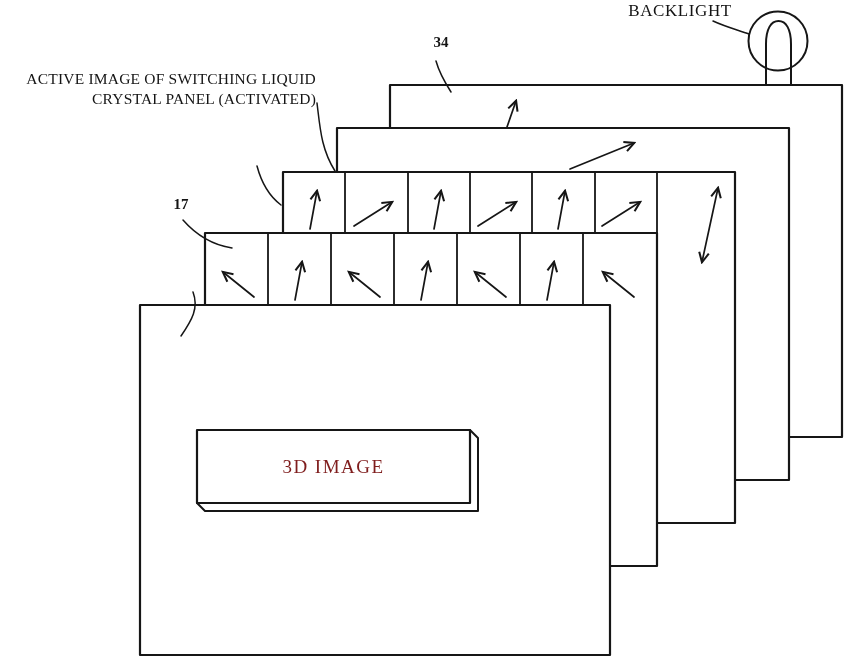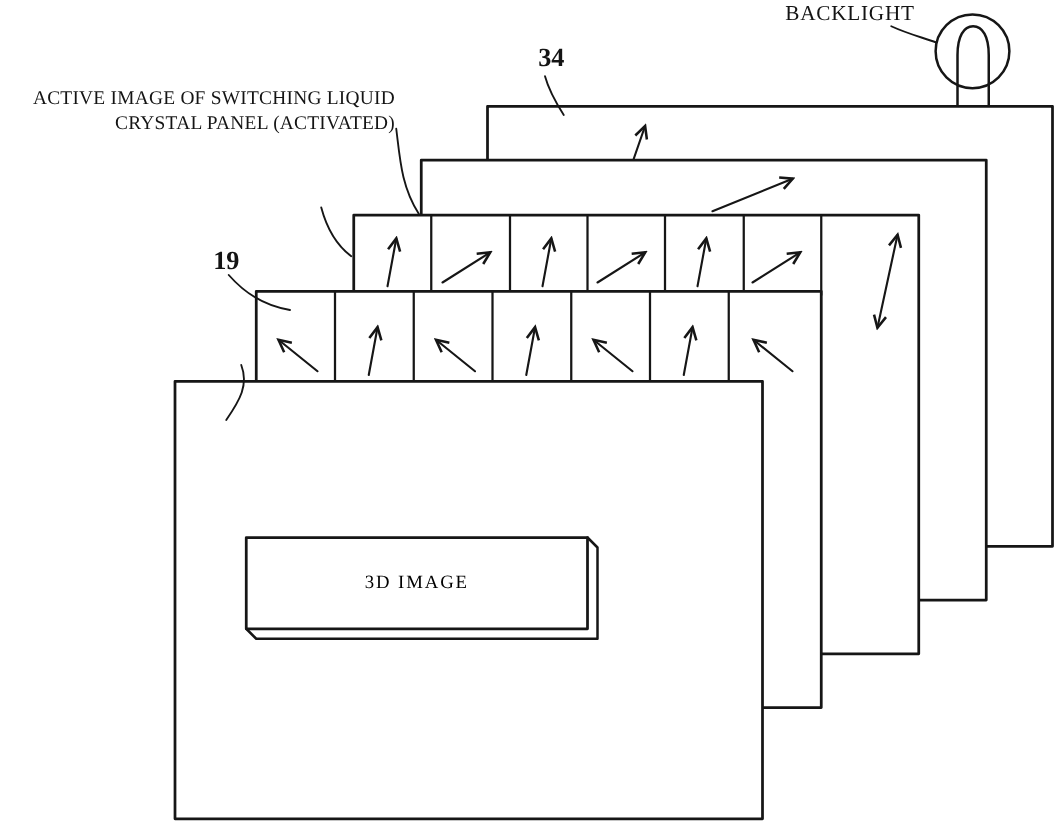--- a/index.html
+++ b/index.html
@@ -19,31 +19,31 @@
     line-height: 19.5px;
     letter-spacing: 0.2px;
     white-space: pre-line;
     color: #141414;
   }
   .label.right  { text-align: right; }
   .label.center { text-align: center; }
   .label.backlight { font-size: 17px; letter-spacing: 0.6px; }
   .ref {
     position: absolute;
-    font-size: 21px;
+    font-size: 15px;
     font-weight: bold;
     text-align: center;
     color: #141414;
   }
   .image-box-label {
     position: absolute;
     display: flex; align-items: center; justify-content: center;
-    font-size: 15px;
+    font-size: 19px;
     letter-spacing: 1.5px;
-    color: #000000;
+    color: #7f1d1d;
   }
 </style>
 </head>
 <body>
 
 <div class="stage">
 
   <svg class="drawing" width="845" height="663" viewBox="0 0 845 663" xmlns="http://www.w3.org/2000/svg">
     <defs>
       <marker id="ah" viewBox="0 0 10 10" refX="8.2" refY="5" markerWidth="8" markerHeight="8" orient="auto-start-reverse">
@@ -121,18 +121,18 @@
   </svg>
 
   <div class="label center backlight" style="left:612px; top:1px; width:136px;">BACKLIGHT</div>
 
   <div class="ref" style="left:420px; top:34px; width:42px;">34</div>
 
   <div class="label right" style="left:0px; top:69px; width:316px;">ACTIVE IMAGE OF SWITCHING LIQUID
 CRYSTAL PANEL (ACTIVATED)</div>
 
 
-  <div class="ref" style="left:160px; top:196px; width:42px;">19</div>
+  <div class="ref" style="left:160px; top:196px; width:42px;">17</div>
 
 
   <div class="image-box-label" style="left:197px; top:430px; width:273px; height:73px;">3D IMAGE</div>
 
 </div>
 
 </body></html>

